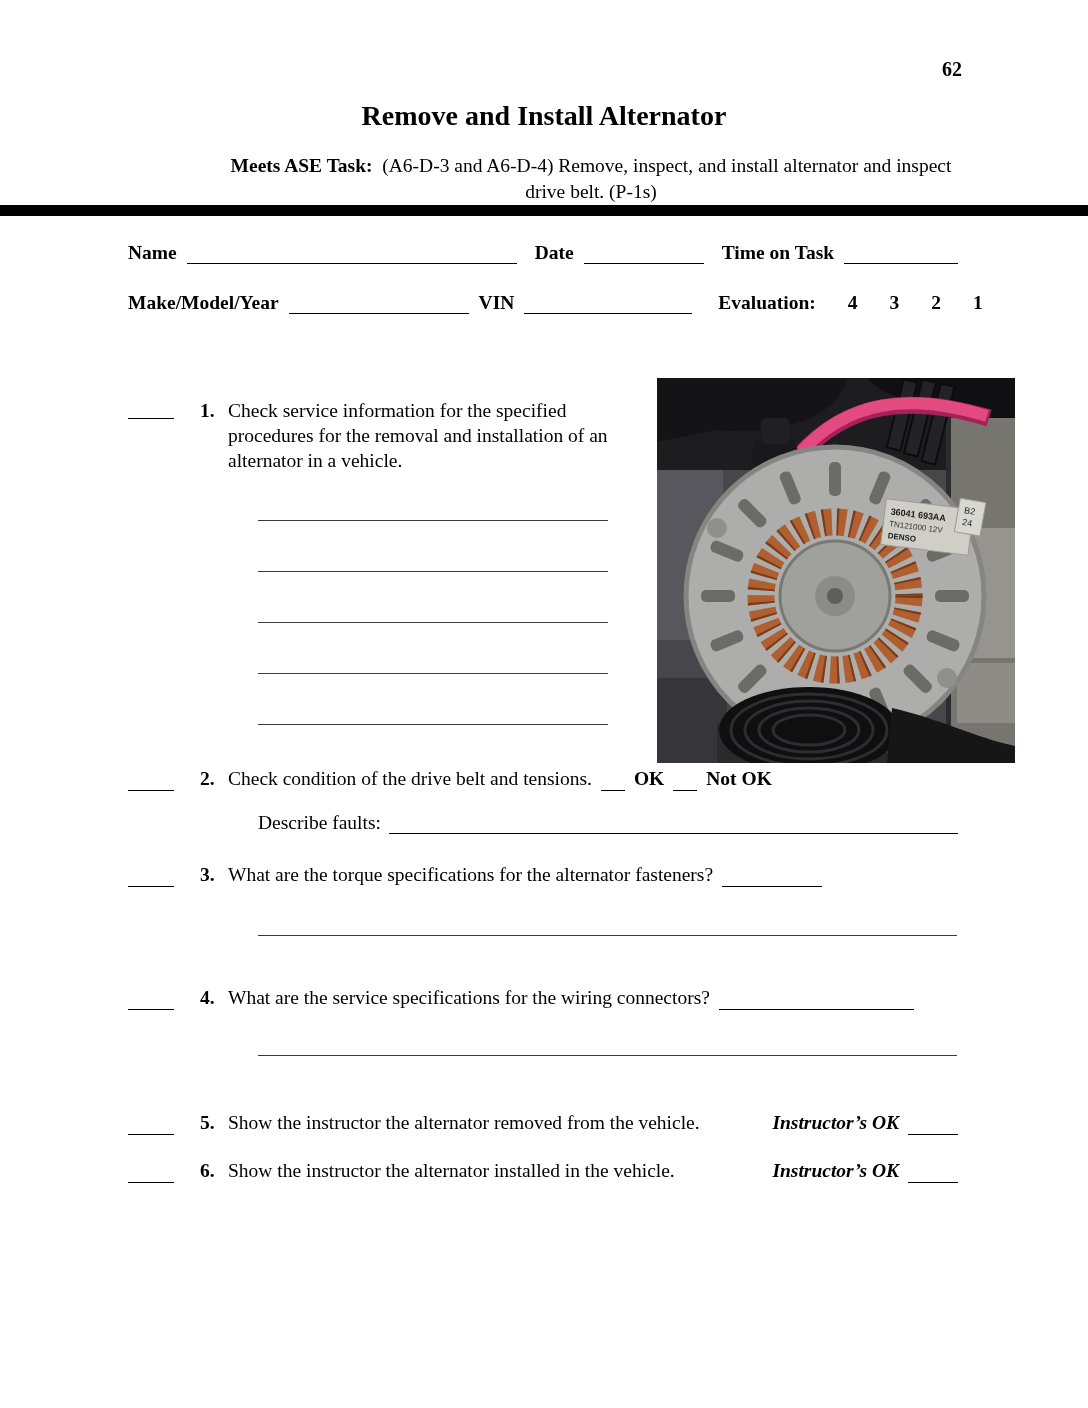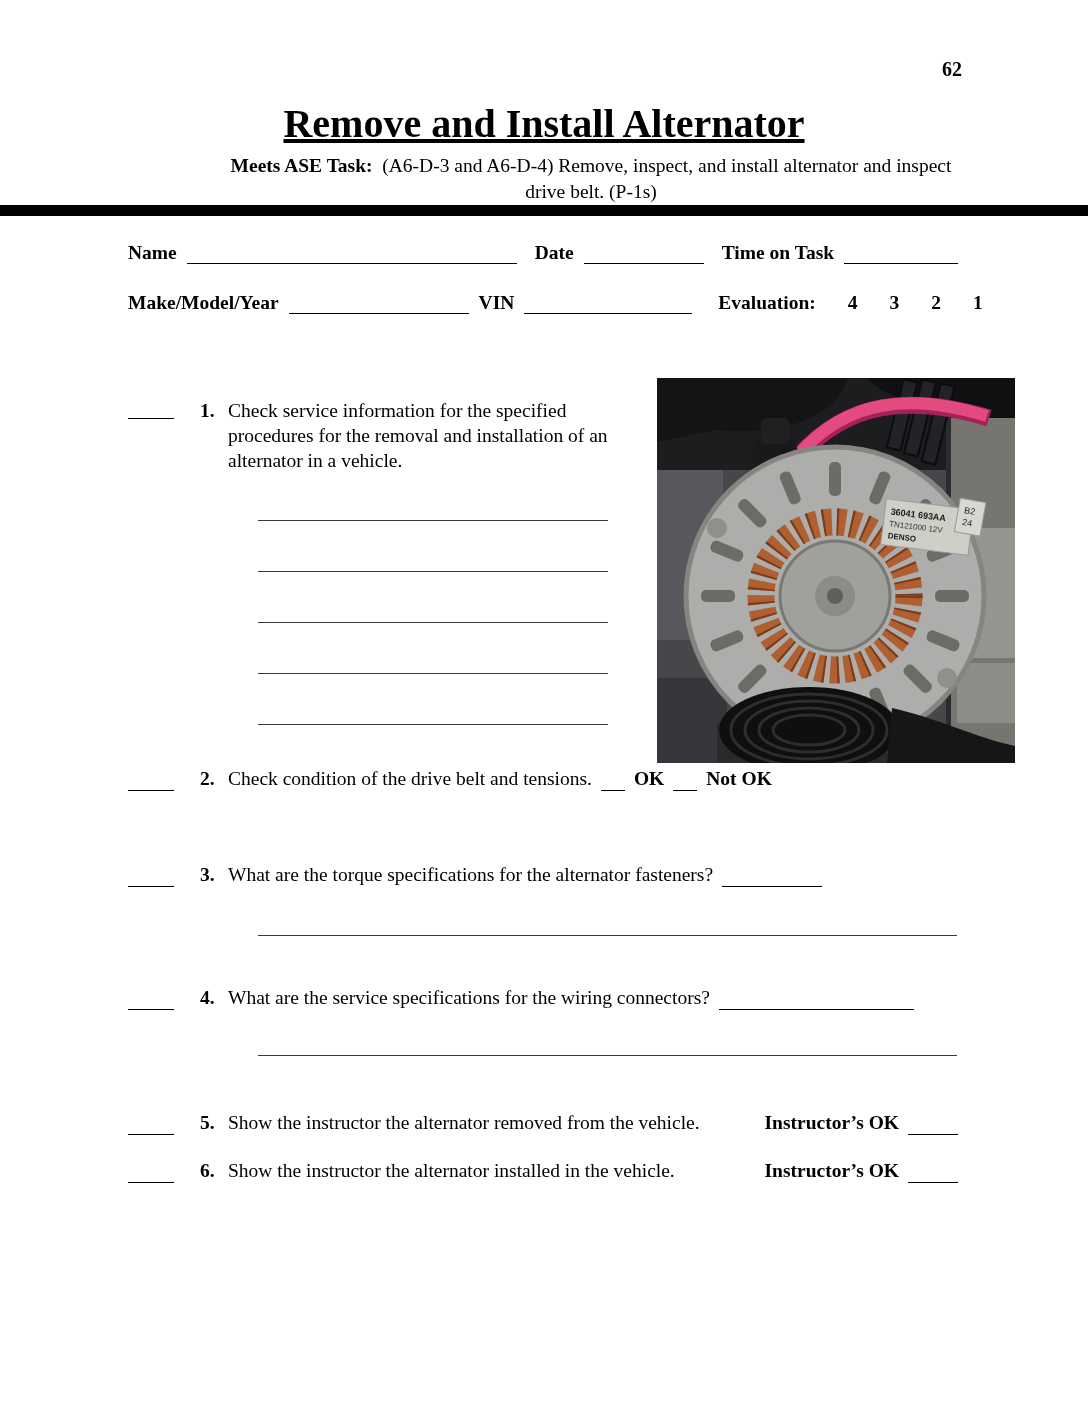--- a/index.html
+++ b/index.html
@@ -10,21 +10,21 @@
     font-family:"Liberation Serif", serif;
     color:#000;
     overflow:hidden;
   }
   .page-num {
     position:absolute; top:58px; right:126px;
     font-size:20px; font-weight:bold;
   }
   .title {
     position:absolute; top:100px; left:0; width:100%;
-    text-align:center; font-size:40px; font-weight:bold;text-decoration:underline;
+    text-align:center; font-size:28px; font-weight:bold;
   }
   .subtitle {
     position:absolute; top:153px; left:0; width:100%;
     text-align:center; font-size:19.5px; line-height:26px;padding-left:47px;
   }
   .subtitle b { font-weight:bold; }
   .black-bar {
     position:absolute; top:205px; left:0; width:100%; height:11px;
     background:#000;
   }
@@ -48,21 +48,21 @@
   }
   .item.top { align-items:flex-start; }
   .check-blank {
     width:46px; height:20px; flex:none;
     border-bottom:1.7px solid #000;
   }
   .item-num { font-weight:bold; margin-left:17px; min-width:19px; flex:none; }
   .item-text { }
   .mini-blank { width:24px; height:20px; border-bottom:1.7px solid #000; flex:none; }
   .trail-blank { height:20px; border-bottom:1.7px solid #000; flex:none; }
-  .push-right { margin-left:auto; }
+  .push-right { margin-left:auto;font-style:italic; }
 
   .ans-lines { position:absolute; left:258px; top:470px; }
   .ans-line { width:350px; height:50px; border-bottom:1.4px solid #3a3a3a; }
 
   .describe-row {
     position:absolute; left:258px; top:812px; width:700px;
     display:flex; align-items:flex-end; gap:8px; font-size:19.5px;
   }
   .long-line {
     position:absolute; left:258px; width:699px; height:30px;
@@ -208,20 +208,24 @@
   <div class="item" style="top:766px;">
     <span class="check-blank"></span>
     <span class="item-num">2.</span>
     <span class="item-text">Check condition of the drive belt and tensions.</span>
     <span class="mini-blank"></span>
     <b>OK</b>
     <span class="mini-blank"></span>
     <b>Not OK</b>
   </div>
 
+  <div class="describe-row">
+    <span>Describe faults:</span>
+    <span class="blank grow"></span>
+  </div>
 
   <div class="item" style="top:862px;">
     <span class="check-blank"></span>
     <span class="item-num">3.</span>
     <span class="item-text">What are the torque specifications for the alternator fasteners?</span>
     <span class="trail-blank" style="width:100px;"></span>
   </div>
   <div class="long-line" style="top:905px;"></div>
 
   <div class="item" style="top:985px;">

